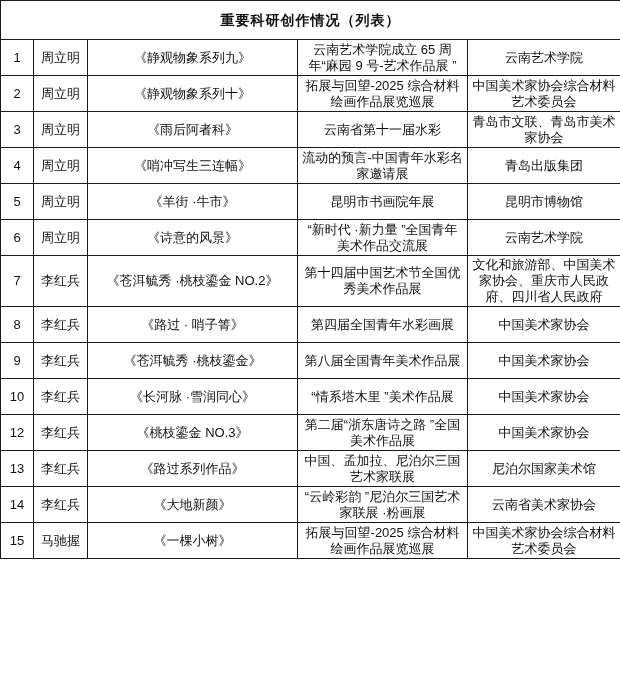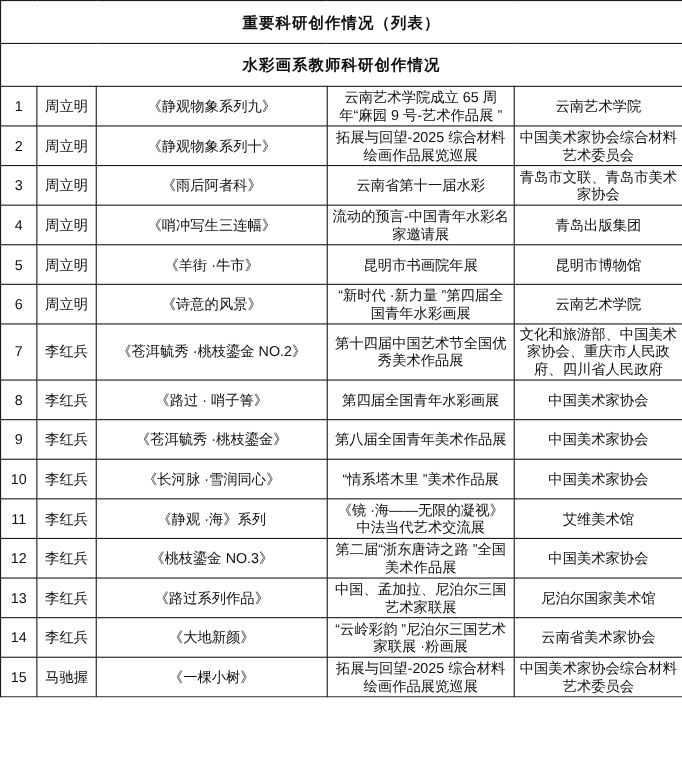--- a/index.html
+++ b/index.html
@@ -51,23 +51,20 @@
     <col class="c-seq">
       <col class="c-author">
       <col class="c-title">
       <col class="c-award">
       <col class="c-remark">
   </colgroup>
   <thead>
     <tr class="title-row">
       <td colspan="5">重要科研创作情况（列表）</td>
     </tr>
-    <tr class="title-row">
-      <td colspan="5">水彩画系教师科研创作情况</td>
-    </tr>
   </thead>
   <tbody class="data">
       <tr>
         <td>1</td>
         <td>周立明</td>
         <td>《静观物象系列九》</td>
         <td>云南艺术学院成立 65 周年“麻园 9 号-艺术作品展 ”</td>
         <td>云南艺术学院</td>
       </tr>
       <tr>
@@ -95,21 +92,21 @@
         <td>5</td>
         <td>周立明</td>
         <td>《羊街 ·牛市》</td>
         <td>昆明市书画院年展</td>
         <td>昆明市博物馆</td>
       </tr>
       <tr>
         <td>6</td>
         <td>周立明</td>
         <td>《诗意的风景》</td>
-        <td>“新时代 ·新力量 ”第四届全国青年水彩画展</td>
+        <td>“新时代 ·新力量 ”全国青年美术作品交流展</td>
         <td>云南艺术学院</td>
       </tr>
       <tr>
         <td>7</td>
         <td>李红兵</td>
         <td>《苍洱毓秀 ·桃枝鎏金 NO.2》</td>
         <td>第十四届中国艺术节全国优秀美术作品展</td>
         <td>文化和旅游部、中国美术家协会、重庆市人民政府、四川省人民政府</td>
       </tr>
       <tr>
@@ -125,27 +122,20 @@
         <td>《苍洱毓秀 ·桃枝鎏金》</td>
         <td>第八届全国青年美术作品展</td>
         <td>中国美术家协会</td>
       </tr>
       <tr>
         <td>10</td>
         <td>李红兵</td>
         <td>《长河脉 ·雪润同心》</td>
         <td>“情系塔木里 ”美术作品展</td>
         <td>中国美术家协会</td>
-      </tr>
-      <tr>
-        <td>11</td>
-        <td>李红兵</td>
-        <td>《静观 ·海》系列</td>
-        <td>《镜 ·海——无限的凝视》中法当代艺术交流展</td>
-        <td>艾维美术馆</td>
       </tr>
       <tr>
         <td>12</td>
         <td>李红兵</td>
         <td>《桃枝鎏金 NO.3》</td>
         <td>第二届“浙东唐诗之路 ”全国美术作品展</td>
         <td>中国美术家协会</td>
       </tr>
       <tr>
         <td>13</td>

